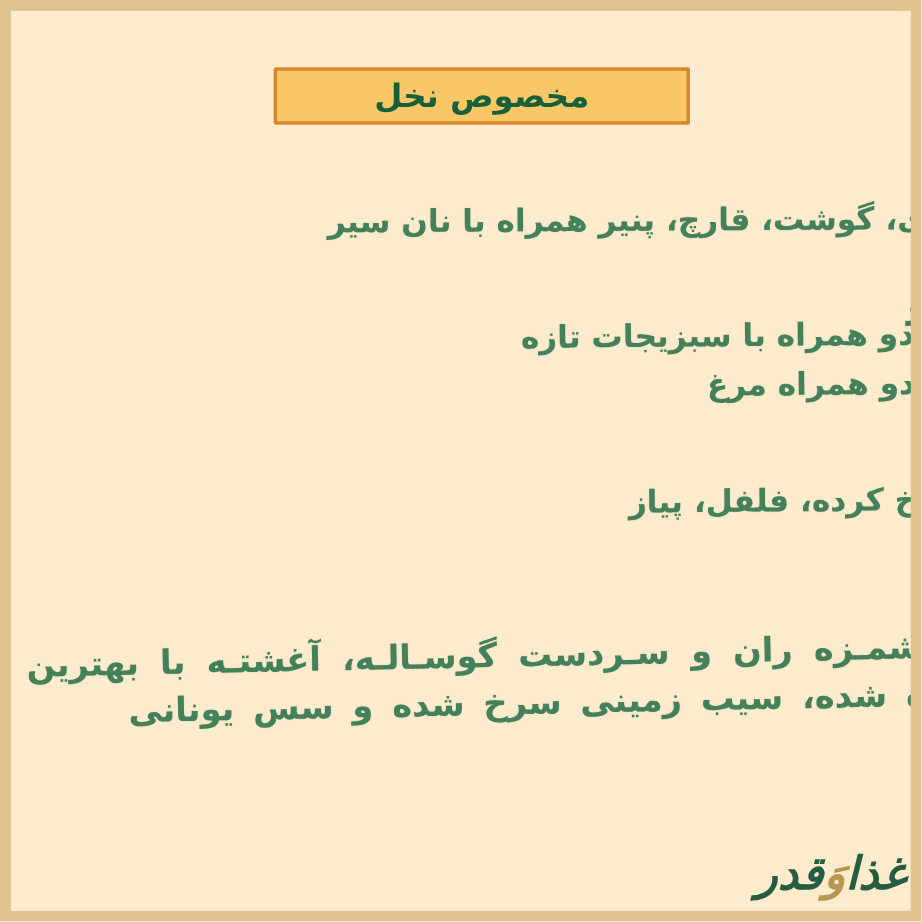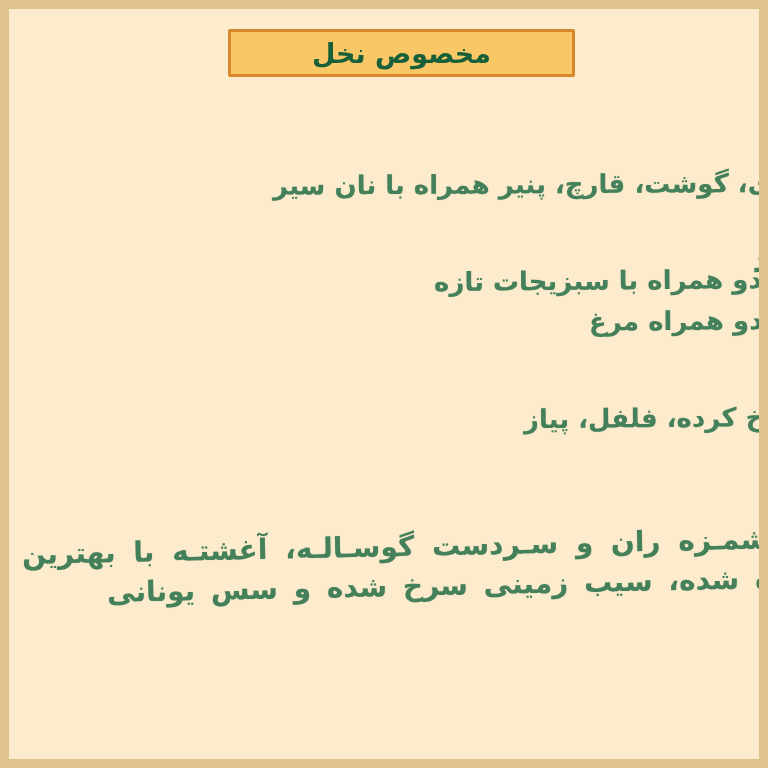--- a/index.html
+++ b/index.html
@@ -9,21 +9,21 @@
     height: 768px;
     box-sizing: border-box;
     border: 9px solid #dfc28e;
     background: #fdebce;
     overflow: hidden;
     font-family: "DejaVu Sans", sans-serif;
   }
   .title-box {
     position: absolute;
     left: 219px;          
-    top: 20px;
+    top: 47px;
     width: 341px;
     height: 42px;
     background: #f9c765;
     border: 3px solid #d8882c;
     border-radius: 2px;
     display: flex;
     align-items: center;
     justify-content: center;
   }
   .title-text {
@@ -75,14 +75,17 @@
   </div>
 
   <div class="mline l1">ی، گوشت، قارچ، پنیر همراه با نان سیر</div>
   <div class="mline l2">و</div>
   <div class="mline l3">ردو همراه با سبزیجات تازه</div>
   <div class="mline l4">ردو همراه مرغ</div>
   <div class="mline l5">رخ کرده، فلفل، پیاز</div>
   <div class="mline l6">وشمـزه ران و سـردست گوسـالـه، آغشتـه با بهترین ادویه جات، د</div>
   <div class="mline l7">ه شده، سیب زمینی سرخ شده و سس یونانی</div>
 
+  <div class="logo">
+    <span>غذا</span><span class="gold">وَ</span><span>قدر</span>
+  </div>
 
 </div>
 
 </body></html>

